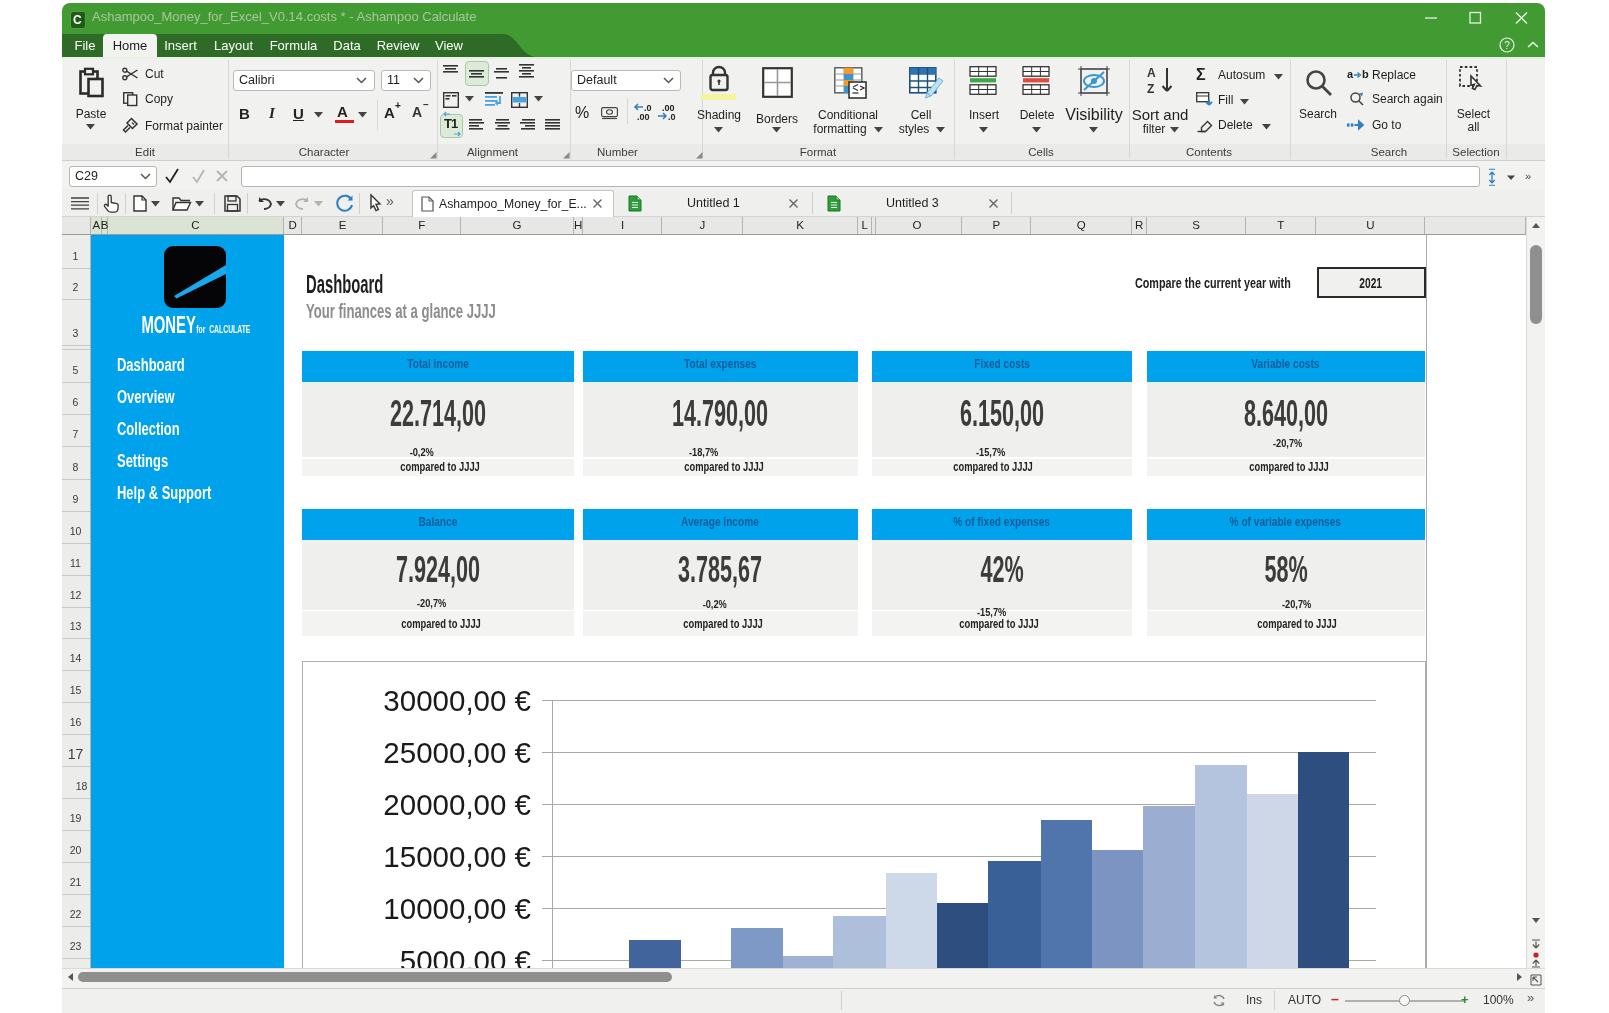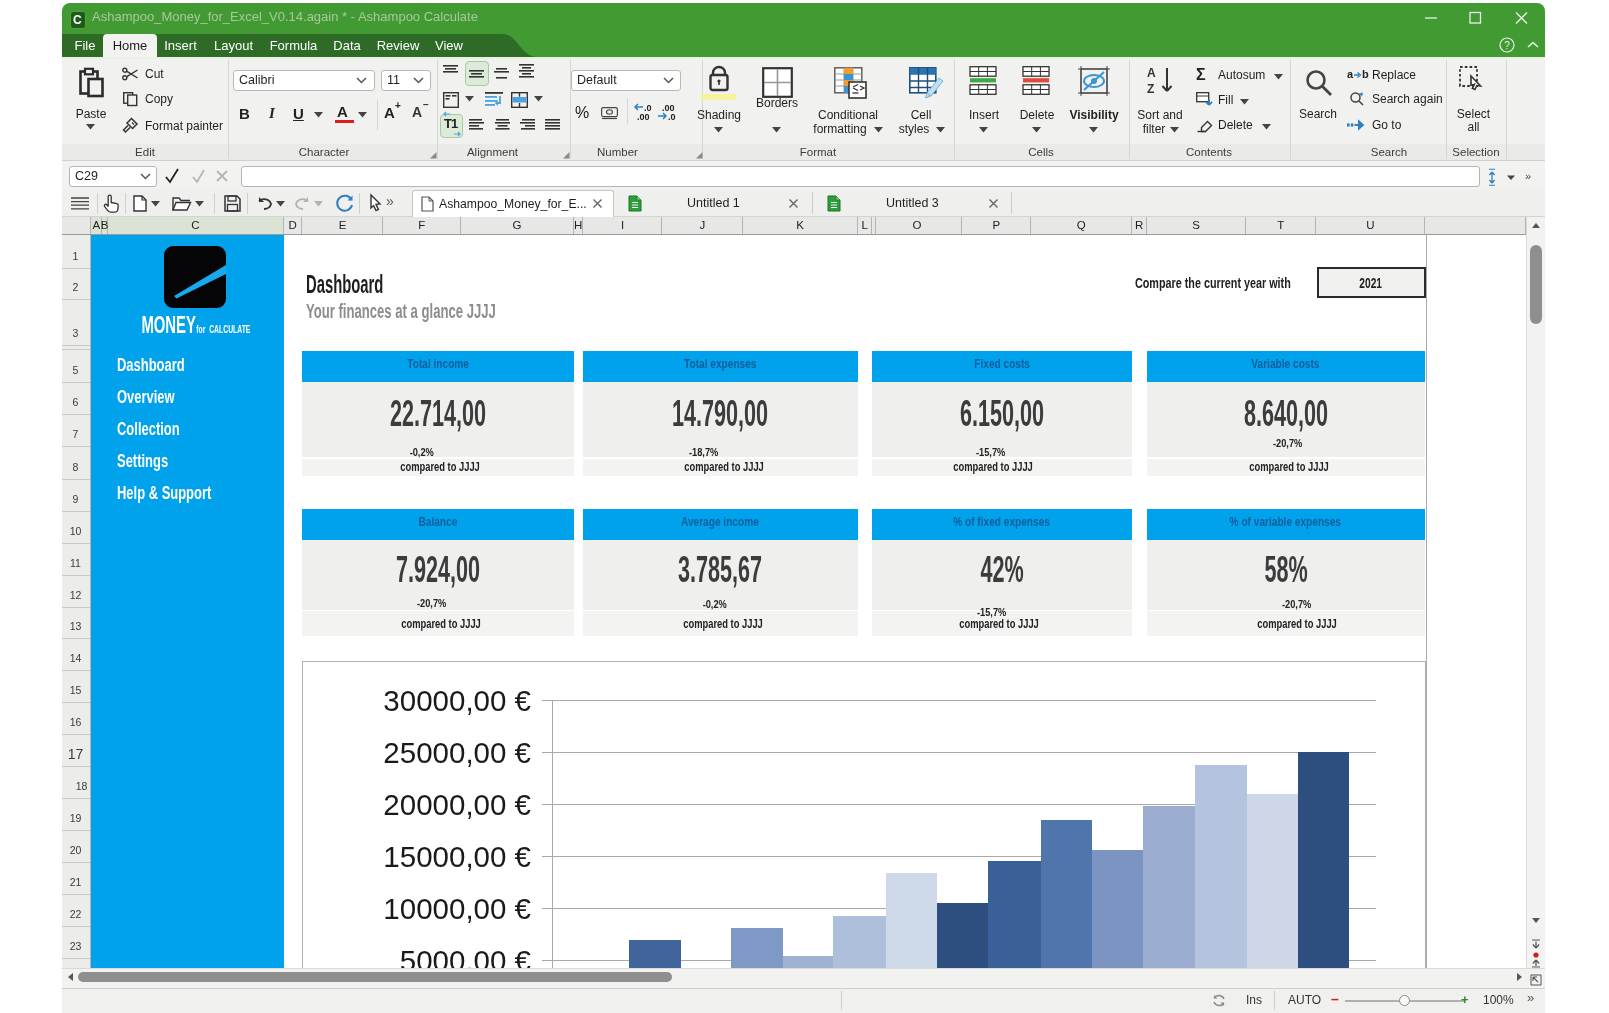--- a/index.html
+++ b/index.html
@@ -4,21 +4,21 @@
 html,body{width:1609px;height:1013px;background:#fff;font-family:"Liberation Sans",sans-serif;overflow:hidden;}
 div{position:absolute;}
 .t{white-space:nowrap;}
 .cbox{display:flex;align-items:center;justify-content:center;overflow:visible;}
 svg{position:absolute;overflow:visible;}
 </style></head><body>
 
 <div class="" style="left:62px;top:3px;width:1483px;height:31px;background:#429a33;border-radius:8px 8px 0 0;"></div>
 <div class="" style="left:70px;top:11px;width:16px;height:18px;background:#1d5c18;border-radius:3px;border:1px solid #55a047;"></div>
 <div class="t" style="left:73px;top:13px;font-size:12px;font-weight:700;color:#fff;">C</div>
-<div class="t" style="left:92px;top:9px;font-size:13px;color:#a9c89e;">Ashampoo_Money_for_Excel_V0.14.again * - Ashampoo Calculate</div>
+<div class="t" style="left:92px;top:9px;font-size:13px;color:#a9c89e;">Ashampoo_Money_for_Excel_V0.14.costs * - Ashampoo Calculate</div>
 <svg style="left:1420px;top:8px;" width="120" height="20" viewBox="0 0 120 20">
     <path d="M5 10h12" stroke="#e8f2e8" stroke-width="1.3" fill="none"></path>
     <rect x="50" y="4.5" width="10.5" height="10.5" stroke="#e8f2e8" stroke-width="1.3" fill="none"></rect>
     <path d="M96 4.5l11 11M107 4.5l-11 11" stroke="#e8f2e8" stroke-width="1.3"></path>
   </svg>
 <div class="" style="left:62px;top:34px;width:1483px;height:23px;background:#429a33;"></div>
 <div class="" style="left:62px;top:34px;width:433px;height:23px;background:#2e6b26;"></div>
 <svg style="left:495px;top:34px;" width="70" height="23" viewBox="0 0 70 23">
     <path d="M0 0h8c14 0 18 23 34 23H0z" fill="#2e6b26"></path>
   </svg>
@@ -267,21 +267,21 @@
 <div class="cbox" style="left:689px;top:108px;width:60px;height:13px;">
     <span style="font-size:12px;font-weight:400;color:#1f1f1f;transform:scaleX(1);white-space:nowrap;display:inline-block;">Shading</span>
   </div>
 <svg style="left:714px;top:127px;" width="10" height="6" viewBox="0 0 10 6">
     <path d="M0 0h9L4.5 5.5z" fill="#444"></path>
   </svg>
 <svg style="left:762px;top:67px;" width="31" height="31" viewBox="0 0 31 31">
     <rect x="1.2" y="1.2" width="28.6" height="28.6" fill="#fff" stroke="#333" stroke-width="2.2"></rect>
     <path d="M15.5 2v27M2 15.5h27" stroke="#999" stroke-width="1.6"></path>
   </svg>
-<div class="cbox" style="left:747px;top:96px;width:60px;height:13px;">
+<div class="cbox" style="left:747px;top:112px;width:60px;height:13px;">
     <span style="font-size:12px;font-weight:400;color:#1f1f1f;transform:scaleX(1);white-space:nowrap;display:inline-block;">Borders</span>
   </div>
 <svg style="left:772px;top:127px;" width="10" height="6" viewBox="0 0 10 6">
     <path d="M0 0h9L4.5 5.5z" fill="#444"></path>
   </svg>
 <svg style="left:834px;top:67px;" width="33" height="32" viewBox="0 0 33 32">
     <rect x="0.8" y="0.8" width="27" height="25" fill="#fff" stroke="#555" stroke-width="1.4"></rect>
     <path d="M0.8 7h27M0.8 13h27M0.8 19h27M10 0.8v25M19 0.8v25" stroke="#999" stroke-width="1"></path>
     <rect x="10" y="0.8" width="9" height="6.2" fill="#f59b2c"></rect>
     <rect x="10" y="13" width="9" height="6" fill="#f59b2c"></rect>
@@ -345,32 +345,32 @@
     <path d="M0 0h9L4.5 5.5z" fill="#444"></path>
   </svg>
 <svg style="left:1078px;top:66px;" width="32" height="30" viewBox="0 0 32 30">
     <rect x="3" y="3" width="26" height="24" fill="none" stroke="#444" stroke-width="1.2"></rect>
     <path d="M0 3h32M0 27h32M3 0v30M29 0v30" stroke="#444" stroke-width="1"></path>
     <ellipse cx="16" cy="15" rx="10" ry="6" fill="none" stroke="#3a96d2" stroke-width="2"></ellipse>
     <circle cx="16" cy="15" r="3" fill="#3a96d2"></circle>
     <path d="M6 24L26 6" stroke="#3a96d2" stroke-width="2"></path>
   </svg>
 <div class="cbox" style="left:1064px;top:108px;width:60px;height:13px;">
-    <span style="font-size:12px;font-weight:700;color:#1f1f1f;transform:scaleX(1);white-space:nowrap;display:inline-block;">Visibility</span>
+    <span style="font-size:16px;font-weight:400;color:#1f1f1f;transform:scaleX(1);white-space:nowrap;display:inline-block;">Visibility</span>
   </div>
 <svg style="left:1089px;top:127px;" width="10" height="6" viewBox="0 0 10 6">
     <path d="M0 0h9L4.5 5.5z" fill="#444"></path>
   </svg>
 <svg style="left:1146px;top:66px;" width="30" height="30" viewBox="0 0 30 30">
     <text x="1" y="11" font-size="12" font-weight="bold" fill="#333" font-family="Liberation Sans">A</text>
     <text x="1" y="27" font-size="12" font-weight="bold" fill="#333" font-family="Liberation Sans">Z</text>
     <path d="M21 2v23M21 25l-4.5-5M21 25l4.5-5" stroke="#333" stroke-width="2" fill="none"></path>
   </svg>
 <div class="cbox" style="left:1130px;top:108px;width:60px;height:13px;">
-    <span style="font-size:12px;font-weight:400;color:#1f1f1f;transform:scaleX(1);white-space:nowrap;display:inline-block;">Sort and</span>
+    <span style="font-size:15px;font-weight:400;color:#1f1f1f;transform:scaleX(1);white-space:nowrap;display:inline-block;">Sort and</span>
   </div>
 <div class="cbox" style="left:1124px;top:122px;width:60px;height:13px;">
     <span style="font-size:12px;font-weight:400;color:#1f1f1f;transform:scaleX(1);white-space:nowrap;display:inline-block;">filter</span>
   </div>
 <svg style="left:1170px;top:127px;" width="10" height="6" viewBox="0 0 10 6">
     <path d="M0 0h9L4.5 5.5z" fill="#444"></path>
   </svg>
 <div class="t" style="left:1196px;top:66px;font-size:16px;font-weight:600;color:#222;">Σ</div>
 <div class="t" style="left:1218px;top:68px;font-size:12px;color:#1f1f1f;">Autosum</div>
 <svg style="left:1274px;top:74px;" width="10" height="6" viewBox="0 0 10 6">

